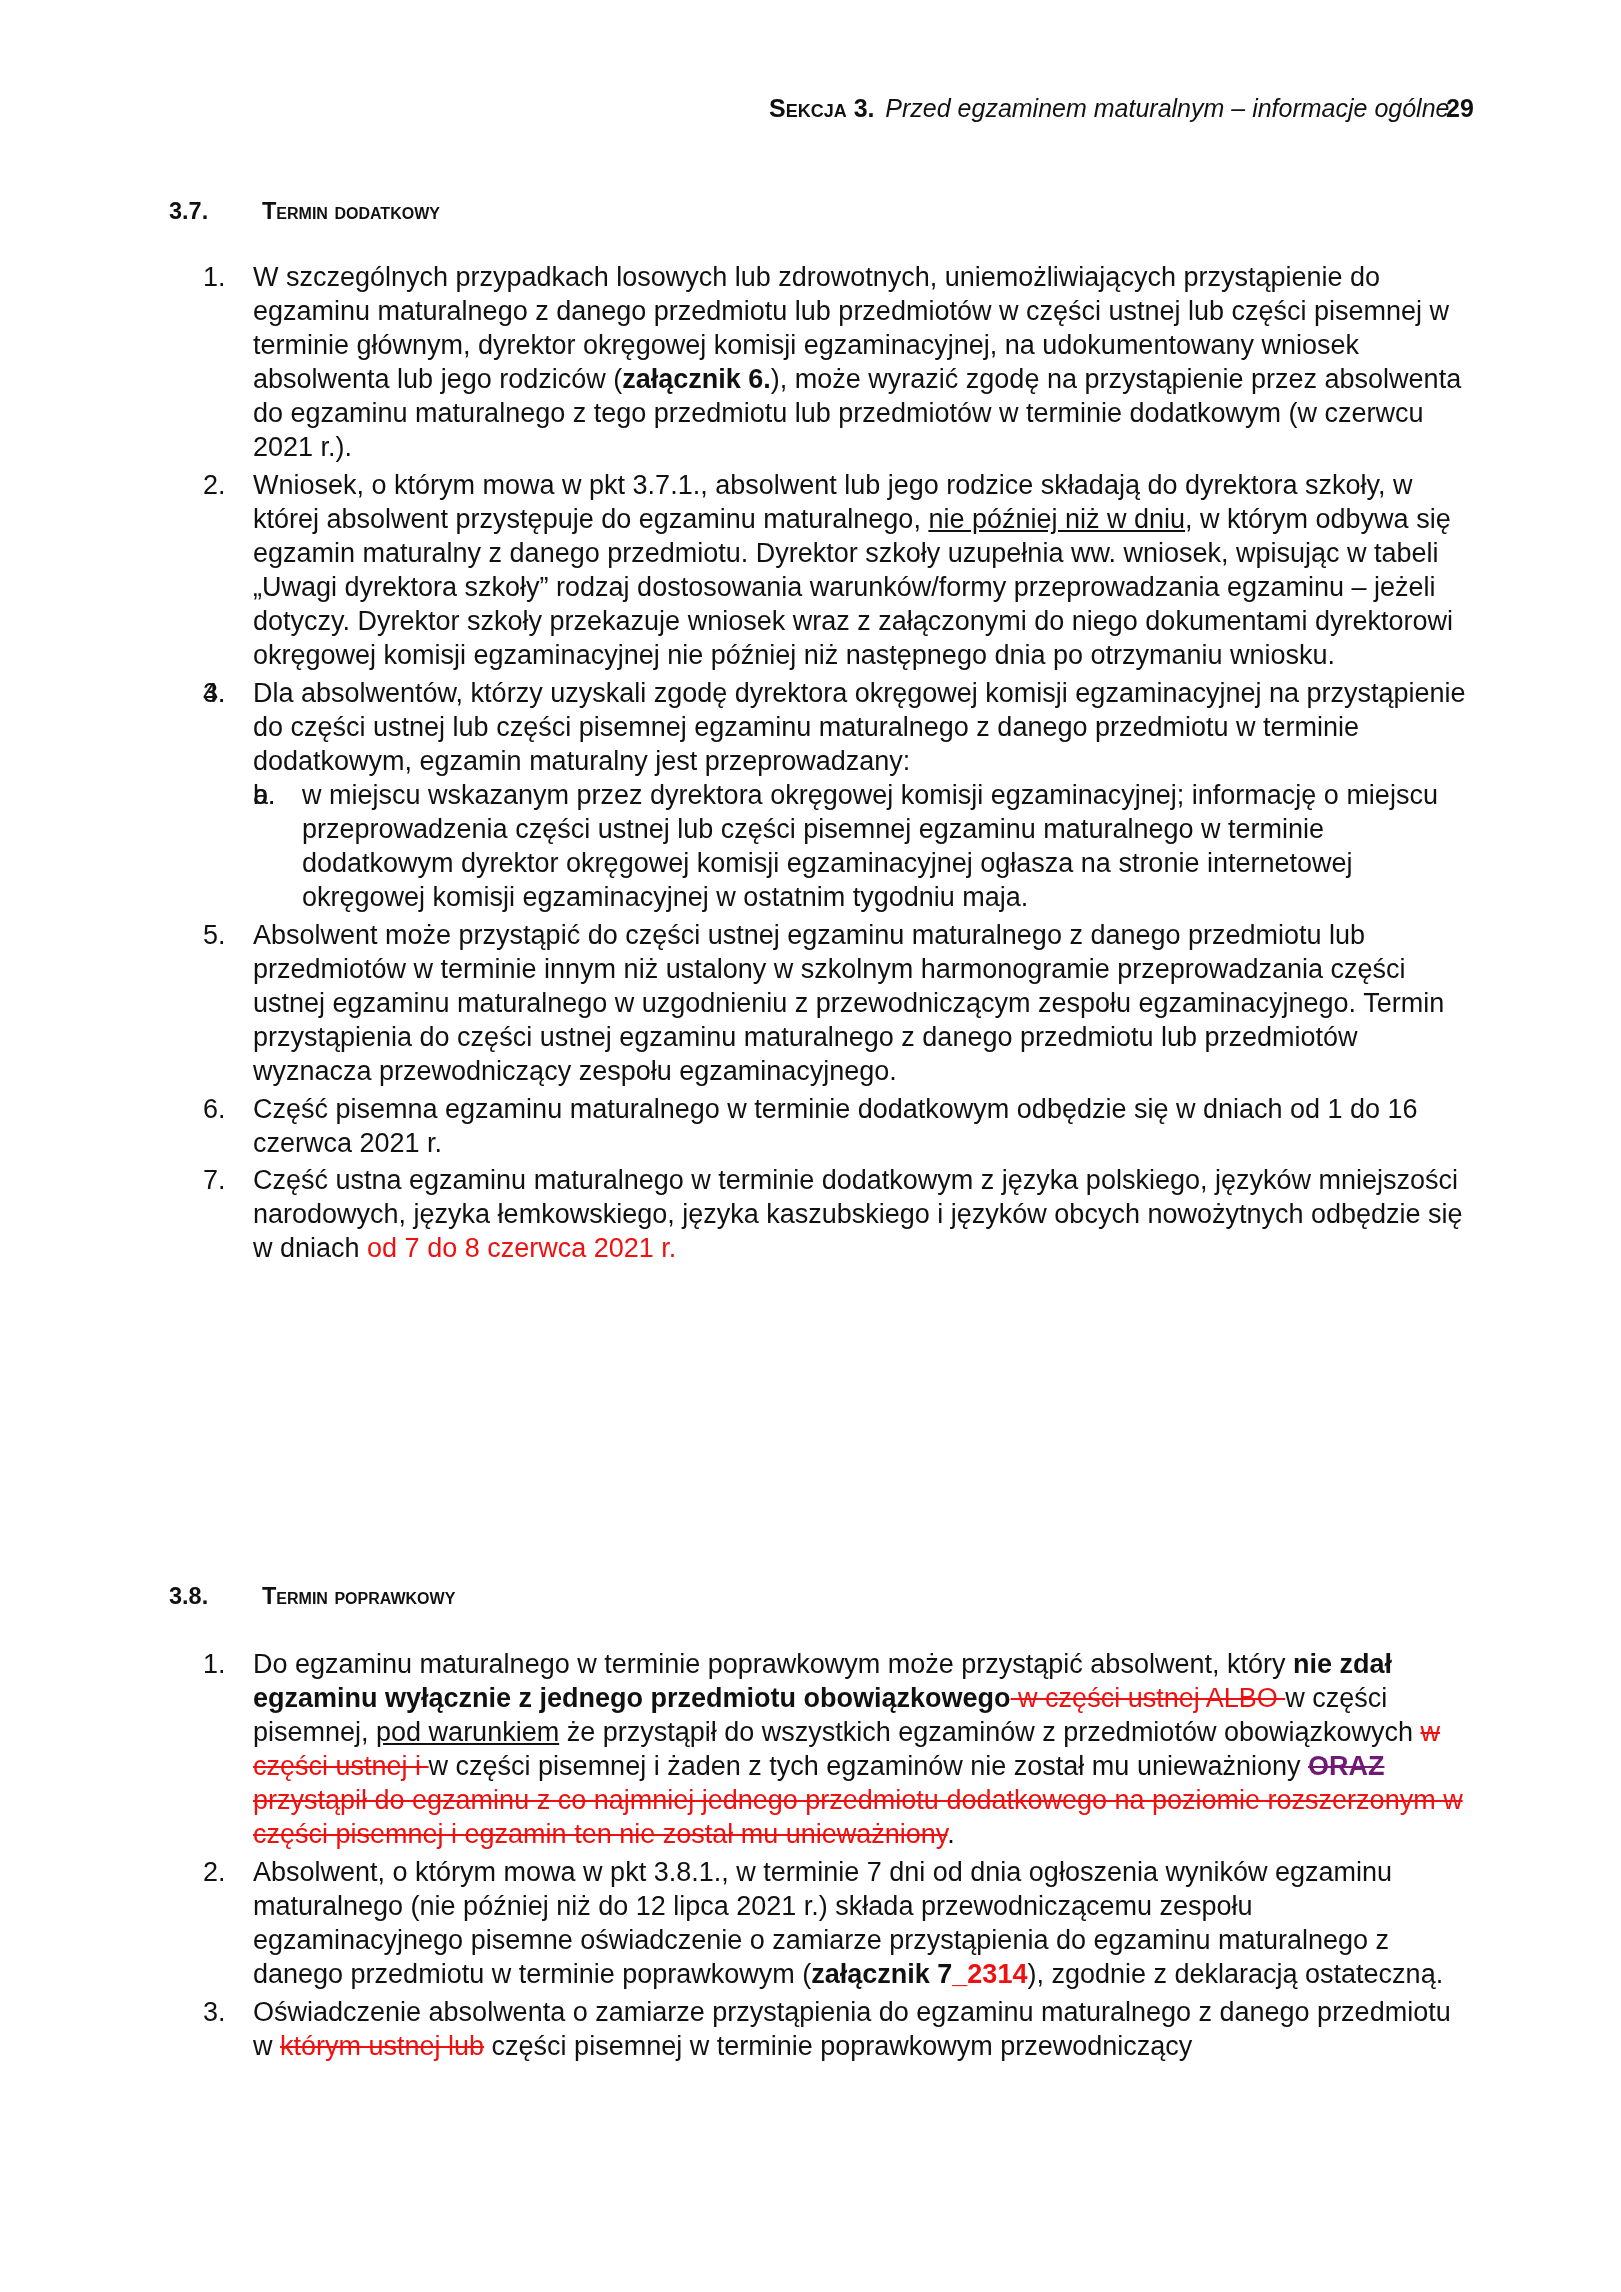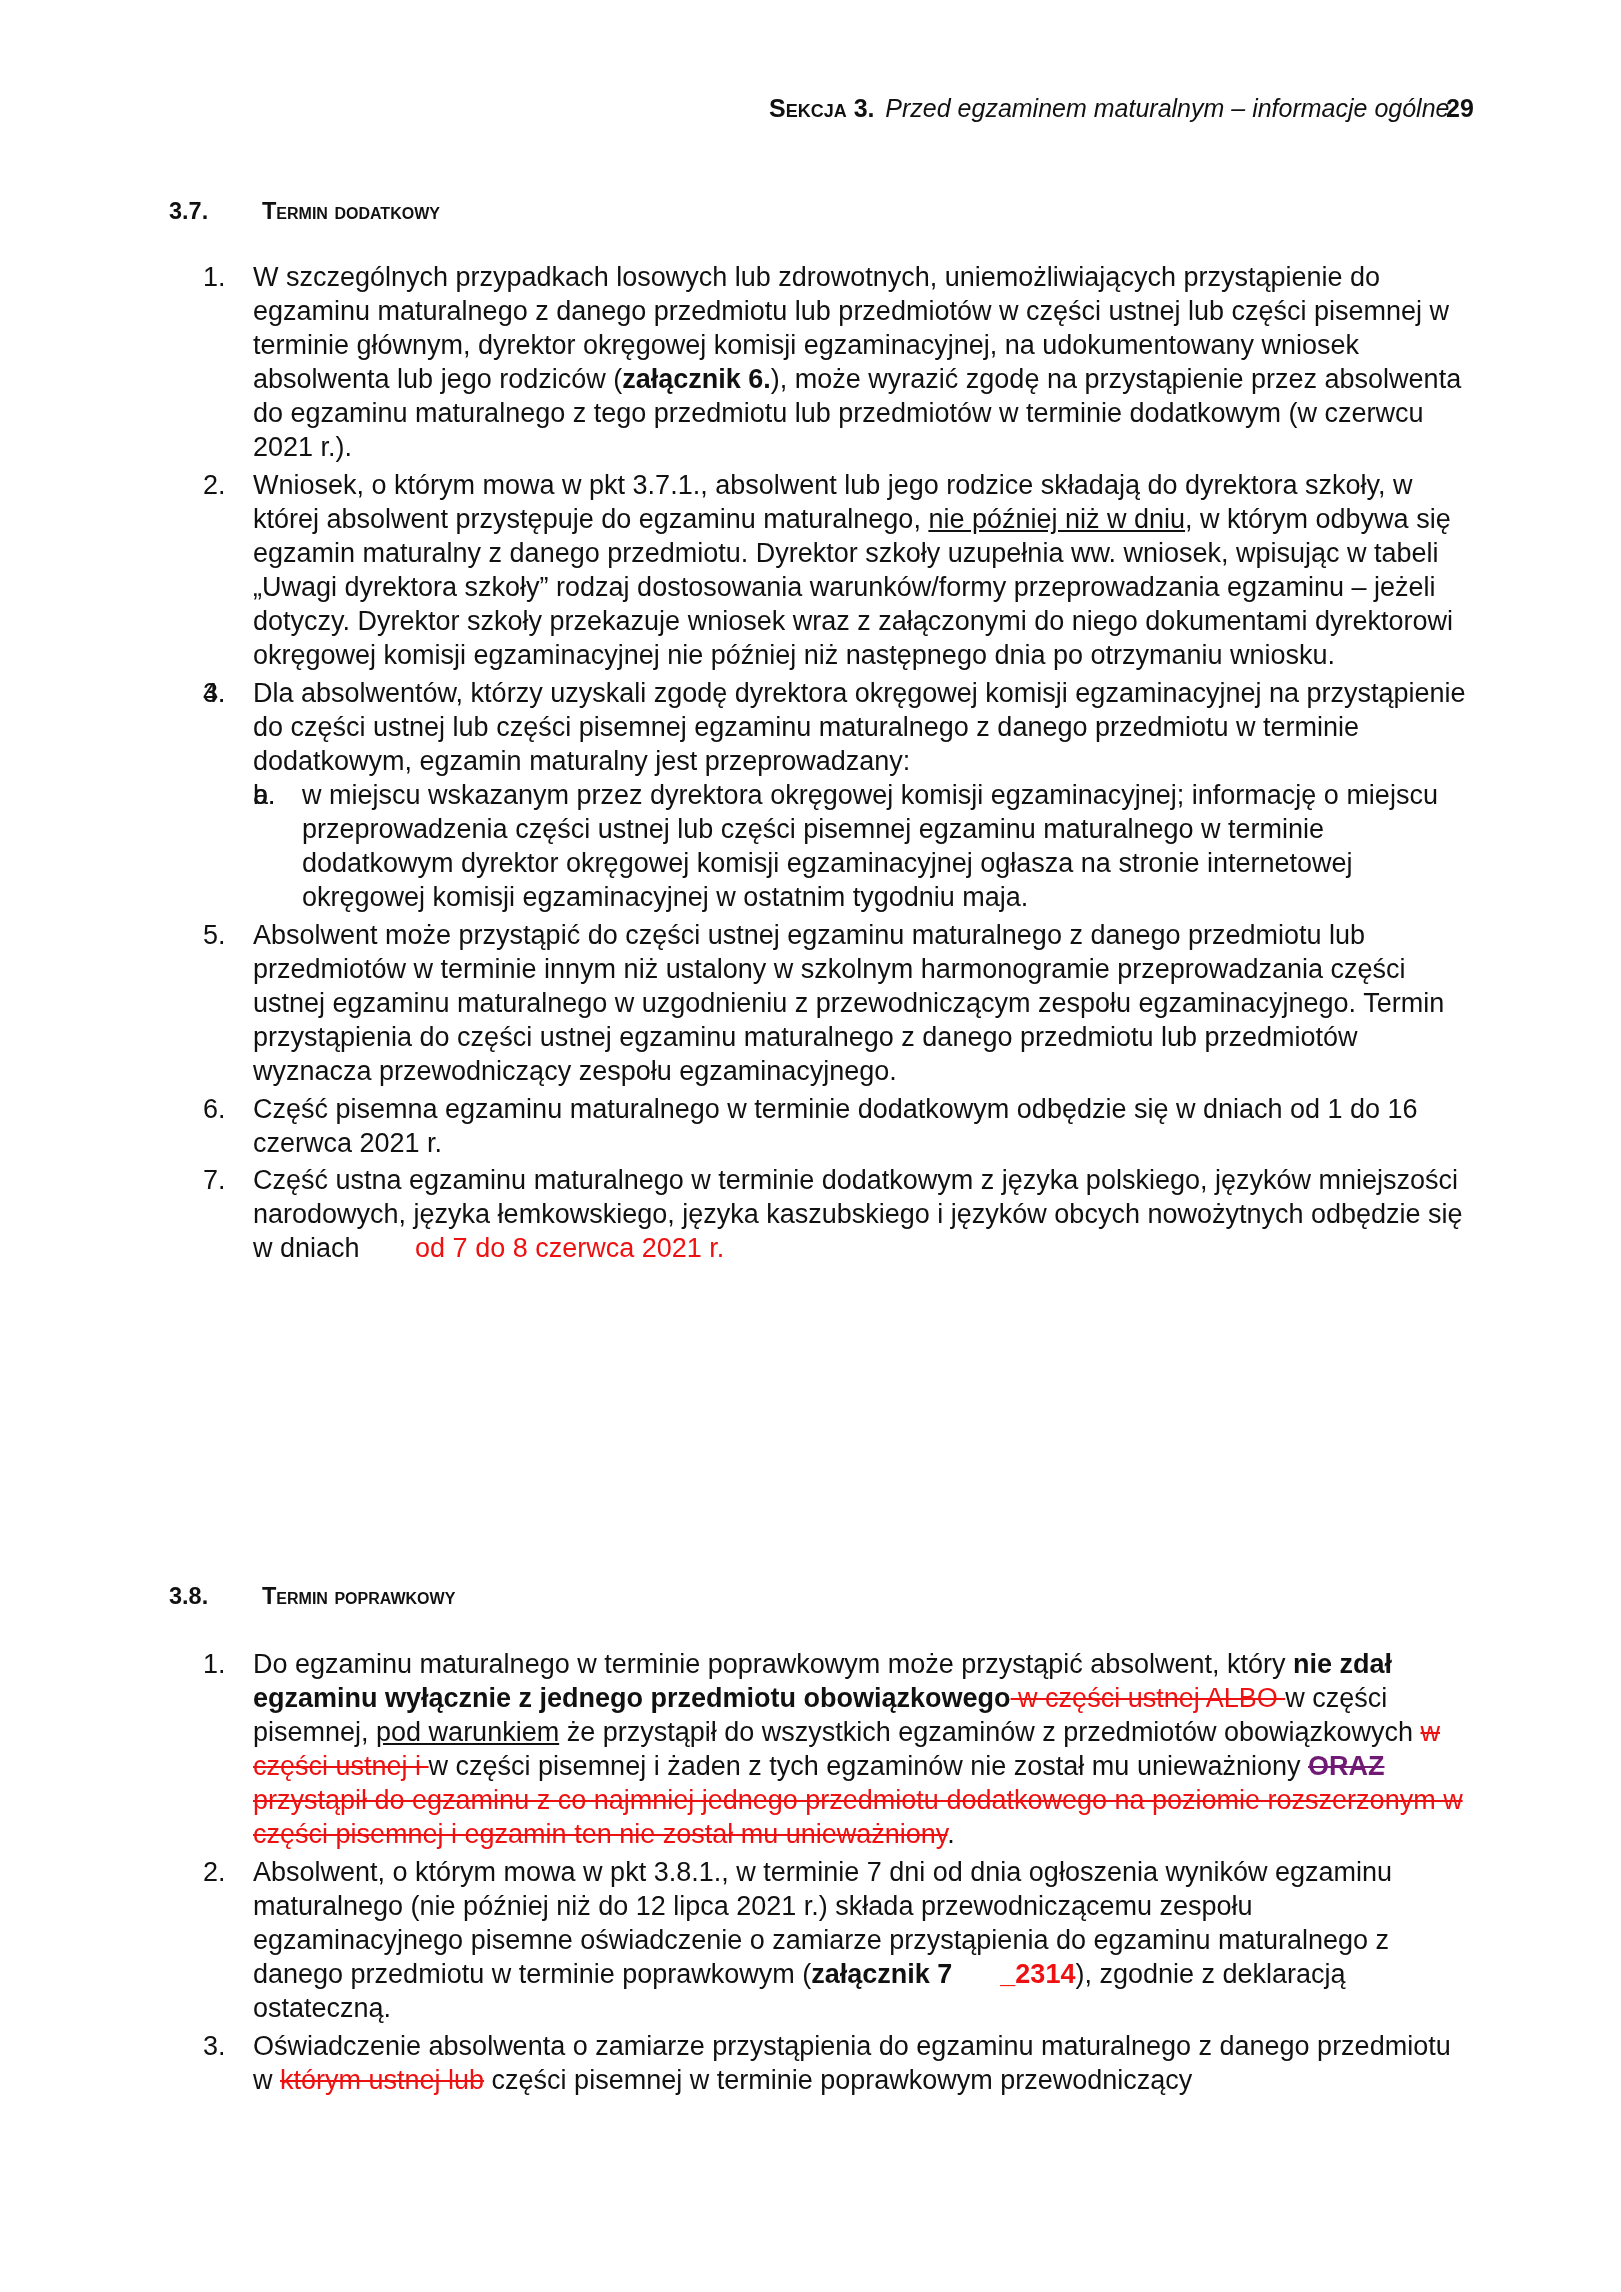--- a/index.html
+++ b/index.html
@@ -29,21 +29,21 @@
   ol.items > li {
     position: relative; padding-left: 253px; width: 1215px;
     font-size: 27px; line-height: 34px; margin-bottom: 3.9px;
   }
   ol.items > li .marker { position: absolute; left: 203px; top: 0; }
   ol.sub { list-style: none; margin: 0; padding: 0; }
   ol.sub > li { position: relative; padding-left: 49px; }
   ol.sub > li .marker { position: absolute; left: 0; top: 0; }
   .b { font-weight: bold; }
   .u { text-decoration: underline; }
-  .red { color: #ee1111; margin-left: 48px; }
+  .red { color: #ee1111; }
   .del { color: #ee1111; text-decoration: line-through; }
   .redb { color: #701a75; font-weight: bold; text-decoration: line-through; }
 </style>
 </head>
 <body>
 
 <div class="running-header">
   <span class="sect">
     <span class="caps">Sekcja 3.</span>
     <span class="title">Przed egzaminem maturalnym – informacje ogólne</span>

